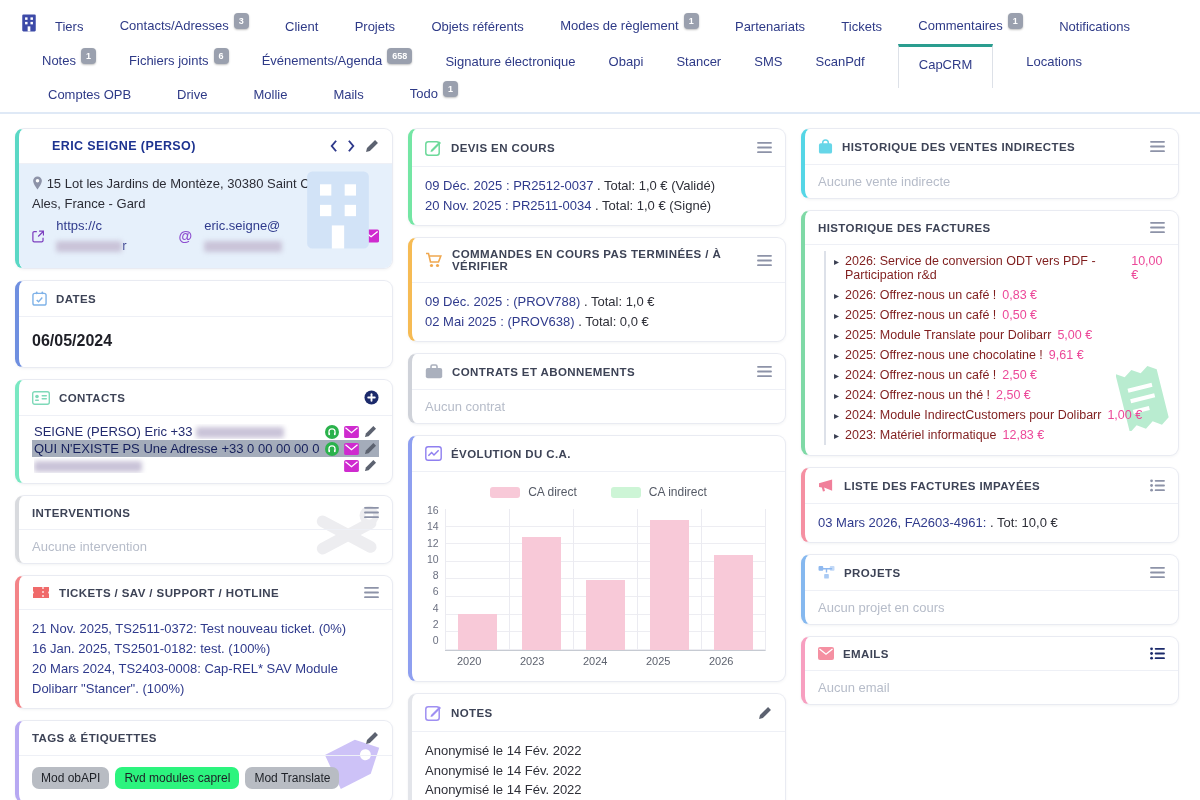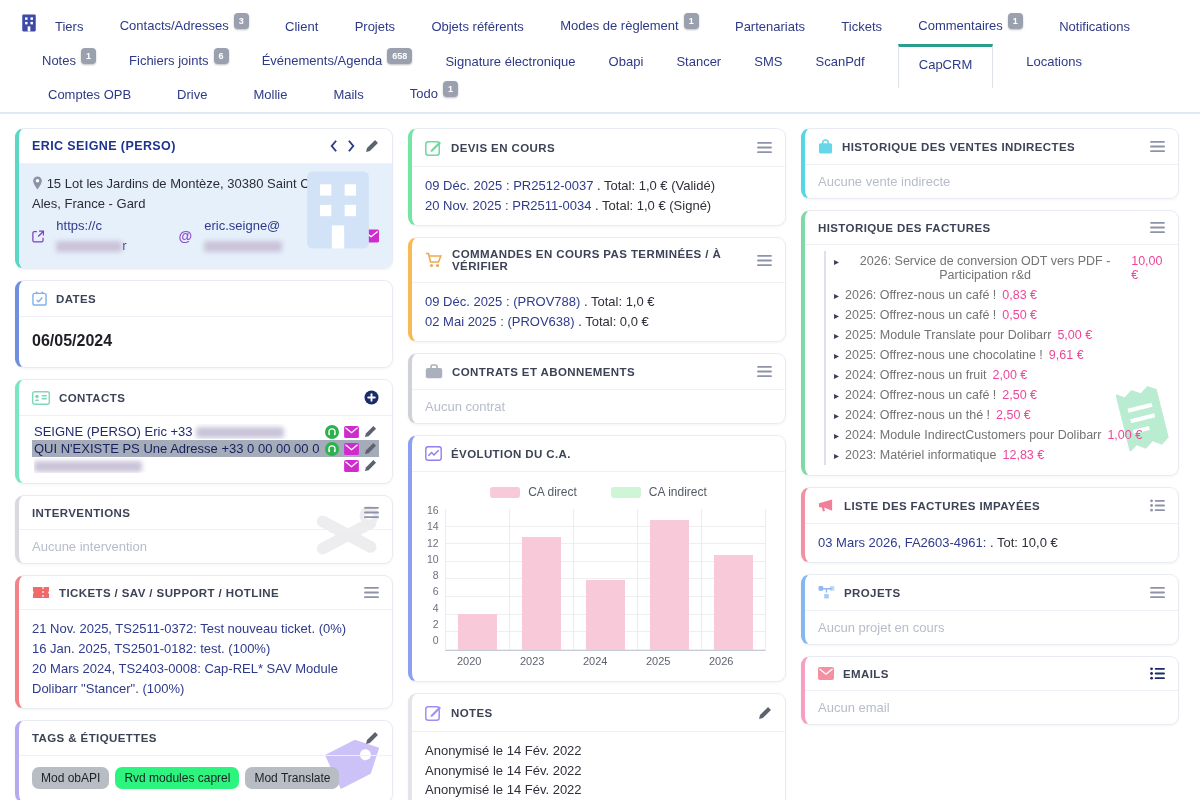--- a/index.html
+++ b/index.html
@@ -39,21 +39,21 @@
   .acc-profile{border-left-color:#5ad8c5}.acc-dates{border-left-color:#6f8fe0}
   .acc-contacts{border-left-color:#79e8c2}.acc-interv{border-left-color:#d8dade}
   .acc-tickets{border-left-color:#f38387}.acc-tags{border-left-color:#b7a8f2}
   .acc-devis{border-left-color:#74e6a4}.acc-cmd{border-left-color:#f6bb54}
   .acc-contrats{border-left-color:#cfd2d9}.acc-ca{border-left-color:#8e9ff0}
   .acc-notes{border-left-color:#e3e5ea}.acc-ventes{border-left-color:#55d6e6}
   .acc-fact{border-left-color:#7fd9a6}.acc-imp{border-left-color:#f590a2}
   .acc-proj{border-left-color:#85b8ef}.acc-emails{border-left-color:#f79fc0}
 
   
-  .profile-ttl { color:#1d3390; font-weight:bold; font-size:12.5px; }
+  .profile-ttl { color:#1d3390; font-weight:bold; font-size:12.5px;margin-left:20px; }
   .profile-bd { background:#e6f0fb; padding:10px 13px 12px 13px; line-height:20px; }
   .addr-line { color:#2c2d36; }
   .red { display:inline-block; height:11px; border-radius:2px; background:#c9c3d8; filter:blur(2.5px); vertical-align:middle; }
   .lnk { color:#2f3a8c; }
   .profile-line2 { display:flex; align-items:center; gap:12px; margin-top:2px; }
   .at-icon::before { content:"@"; color:#8d4fd0; font-weight:bold; font-size:14px; }
   .wm { position:absolute; pointer-events:none; z-index:0; }
 
   
   .date-val { font-size:16px; font-weight:bold; color:#1e1f26; padding:6px 0 8px 0; }
@@ -70,21 +70,21 @@
 
   
   .pill { display:inline-block; background:#b8bcc3; color:#1d2026; font-size:12px;
     padding:4px 9px; border-radius:7px; margin-right:6px; cursor:pointer; }
   .pill.green { background:#2cf47e; }
 
   
   .fact-item { display:flex; align-items:baseline; gap:6px; border-left:2px solid #dde1e9;
     padding:3px 0 3px 8px; margin-left:6px; font-size:12.5px; cursor:pointer; }
   .fact-item::before { content:"\25B8"; color:#3a3f52; font-size:10px; }
-  .fact-label { color:#737373;text-align:center; }
+  .fact-label { color:#7f1d1d; }
   .fact-price { color:#ec4899; }
 
   
   .legend { display:flex; justify-content:center; gap:34px; padding:4px 0 8px 0; }
   .leg-item { display:flex; align-items:center; gap:8px; font-size:12px; color:#555a66; }
   .leg-swatch { width:30px; height:11px; border-radius:3px; }
   .ca-wrap { display:flex; padding:2px 6px 0 0; }
   .ca-y { display:flex; flex-direction:column; justify-content:space-between; align-items:flex-end;
     font-size:10.5px; color:#6b7080; padding:0 6px 0 2px; height:142px; transform:translateY(-5px); }
   .ca-cols { flex:1; height:142px; display:flex; border-bottom:1px solid #c6cad2; border-right:1px solid #ebebf1;
@@ -721,24 +721,20 @@
             <div class="fact-item">
               <span class="fact-label">2025: Module Translate pour Dolibarr</span>
               <span class="fact-price">5,00 €</span>
             </div>
 
             <div class="fact-item">
               <span class="fact-label">2025: Offrez-nous une chocolatine !</span>
               <span class="fact-price">9,61 €</span>
             </div>
 
-            <div class="fact-item">
-              <span class="fact-label">2024: Offrez-nous un fruit</span>
-              <span class="fact-price">2,00 €</span>
-            </div>
 
             <div class="fact-item">
               <span class="fact-label">2024: Offrez-nous un café !</span>
               <span class="fact-price">2,50 €</span>
             </div>
 
             <div class="fact-item">
               <span class="fact-label">2024: Offrez-nous un thé !</span>
               <span class="fact-price">2,50 €</span>
             </div>

